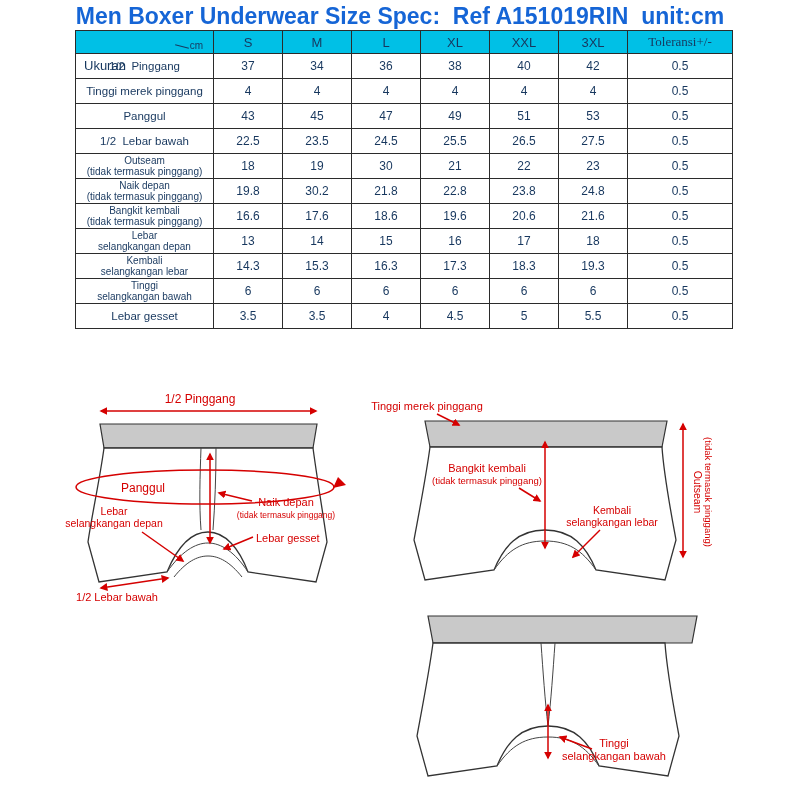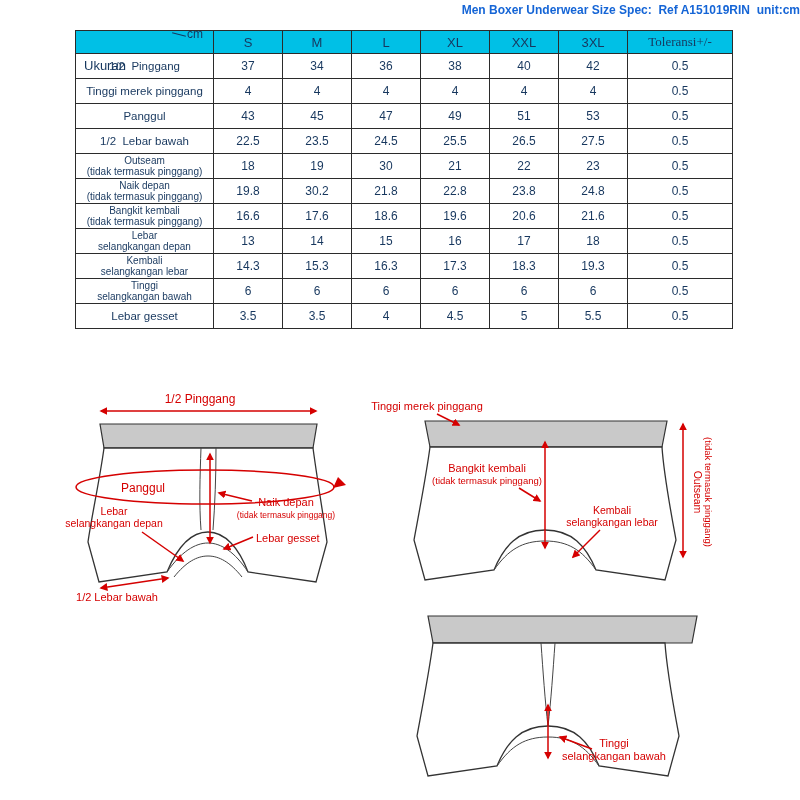--- a/index.html
+++ b/index.html
@@ -6,29 +6,29 @@
     --title_blue:#1565d6;
     --header_bg:#00c0e6;
     --table_text:#17375e;
     --border_col:#2b2b2b;
     --label_red:#d50000;
     --band_gray:#c9c9c9;
   }
   html,body{margin:0;padding:0;background:#fff;}
   .page{position:relative;width:800px;height:800px;background:#fff;overflow:hidden;
         font-family:"Liberation Sans", sans-serif;}
-  .title{position:absolute;top:3px;left:0;width:100%;text-align:right;
-         color:var(--title_blue);font-size:12px;font-weight:bold;white-space:pre;}
+  .title{position:absolute;top:3px;left:0;width:100%;text-align:center;
+         color:var(--title_blue);font-size:23px;font-weight:bold;white-space:pre;}
   table.size-table{position:absolute;left:75px;top:30px;border-collapse:collapse;
                    table-layout:fixed;width:650px;color:var(--table_text);}
   table.size-table th, table.size-table td{border:1px solid var(--border_col);padding:0;}
   thead th{background:var(--header_bg);height:22px;font-size:13px;font-weight:normal;text-align:center;}
   th.ukuran-cell{position:relative;width:137px;text-align:left;}
   .uk-label{position:absolute;left:8px;top:3px;font-size:13px;margin-top:24px;}
-  .uk-unit{position:absolute;right:10px;bottom:12px;font-size:12px;}
+  .uk-unit{position:absolute;right:10px;bottom:2px;font-size:10px;}
   .uk-unit::before{content:"";display:inline-block;width:14px;height:1px;
                    background:var(--table_text);vertical-align:middle;margin-right:1px;transform:rotate(14deg);}
   th.size-col{width:68px;}
   th.tol-col{width:104px;font-family:Liberation Serif, serif;}
   td.label-cell{height:24px;text-align:center;font-size:11.5px;line-height:1.1;white-space:pre;}
   td.label-cell.two{font-size:10px;}
   td.val-cell{height:24px;text-align:center;font-size:12px;}
   svg.diagrams{position:absolute;left:0;top:380px;}
   .band{fill:var(--band_gray);stroke:#333;stroke-width:1.2;}
   .outline{fill:#fff;stroke:#333;stroke-width:1.3;}

